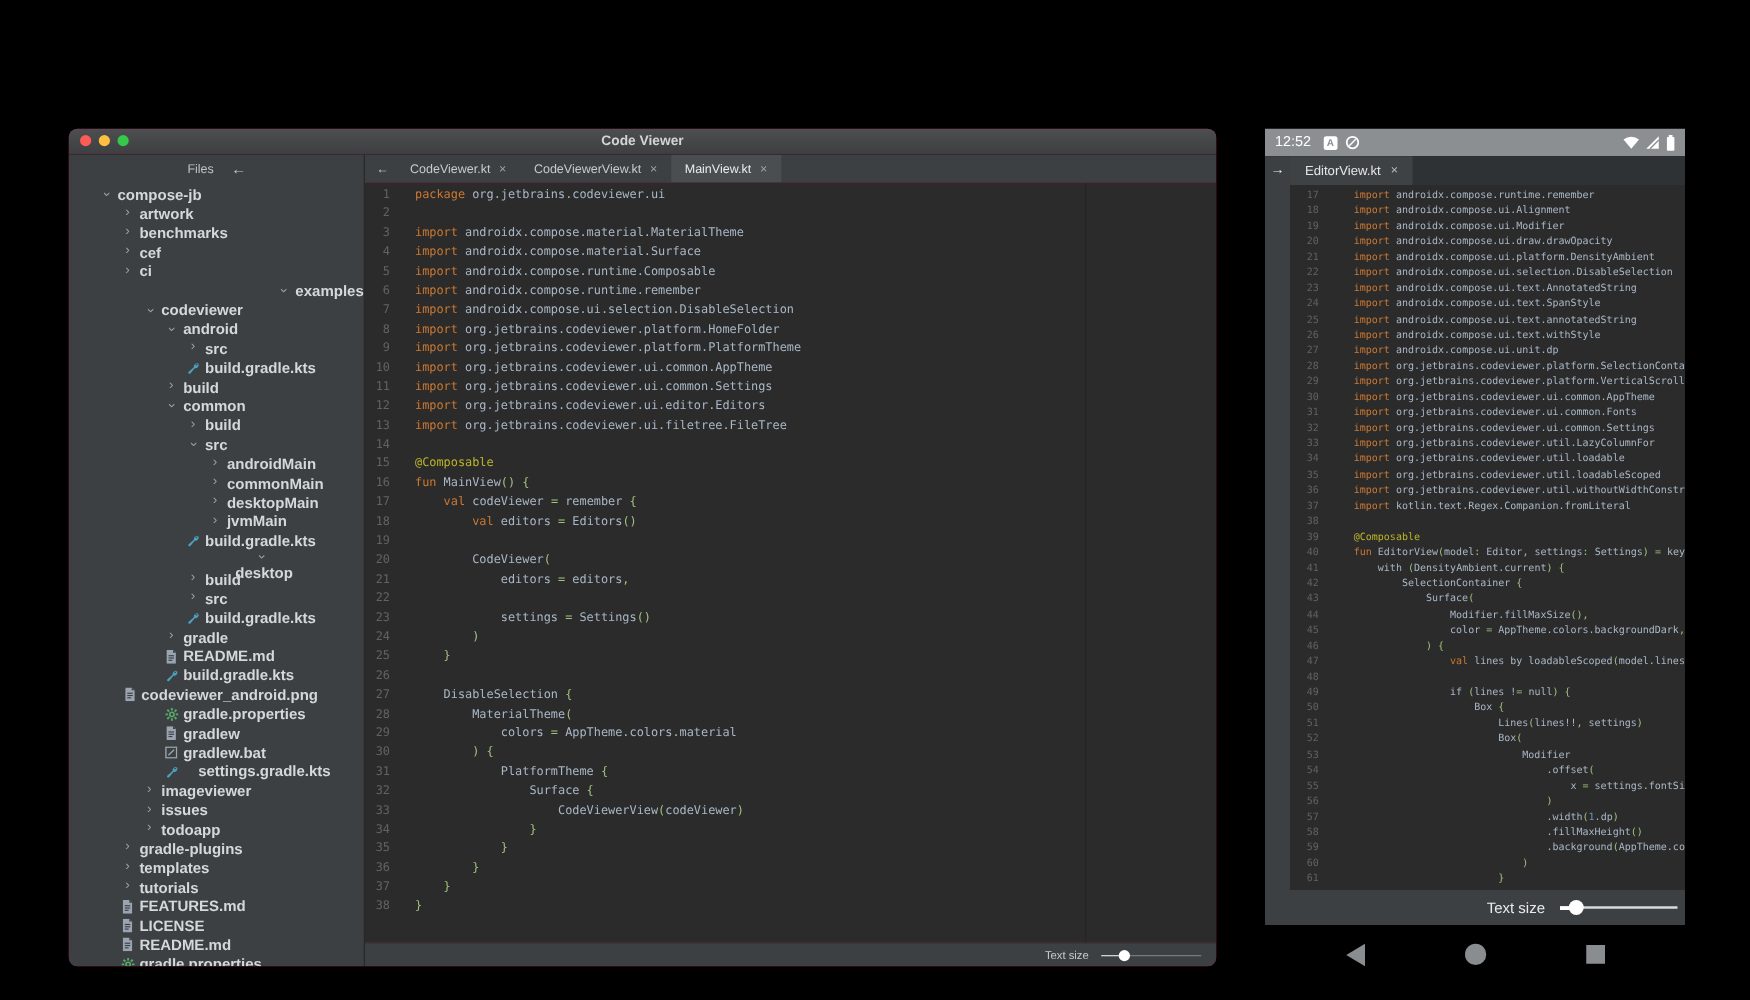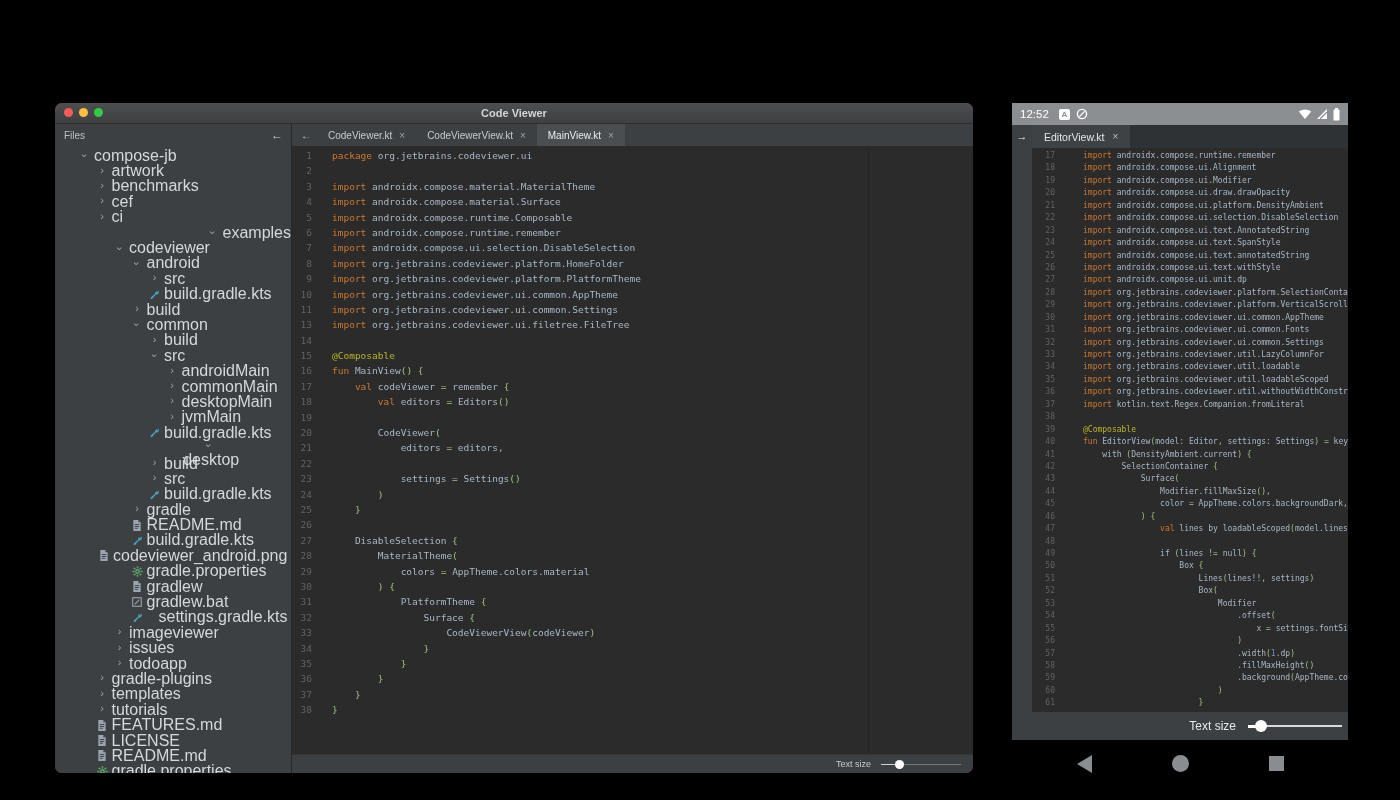--- a/index.html
+++ b/index.html
@@ -11,31 +11,31 @@
   .titlebar{height:20px;background:linear-gradient(#4D4E50,#3E3F41);border-bottom:1px solid #2e2f30;
     position:relative;display:flex;align-items:center;justify-content:center;}
   .traffic{position:absolute;left:9px;top:5px;display:flex;gap:6px;}
   .traffic span{width:9px;height:9px;border-radius:50%;display:block;}
   .tl-red{background:#FC5B57;} .tl-yellow{background:#FDBE41;} .tl-green{background:#35C84A;}
   .window-title{font-size:11px;color:#D2D4D6;font-weight:bold;}
   .window-body{display:flex;height:649px;}
   
   .files-panel{width:236px;background:#3C4043;border-right:1px solid #26282A;display:flex;
     flex-direction:column;flex:none;}
-  .panel-header{height:22px;display:flex;align-items:center;justify-content:space-between;
+  .panel-header{height:22px;display:flex;align-items:center;justify-content:center;
     padding:0 8px 0 9px;gap:14px;}
   .panel-header .ph-label{font-size:10px;color:#BDC1C4;}
   .panel-header .ph-collapse{color:#C6C9CC;font-size:12px;cursor:default;}
   .file-tree{flex:1;overflow:hidden;padding-top:2px;}
   .tree-row{height:15.4px;display:flex;align-items:center;white-space:nowrap;}
   .tree-row .slot{width:11px;height:11px;flex:none;display:flex;align-items:center;
     justify-content:center;margin-right:4px;}
   .chev{color:#9AA0A6;font-size:11px;line-height:11px;display:block;transform:translateY(-1px);}
   .chev.open{transform:rotate(90deg);}
-  .tree-label{font-size:16px;color:#D5D8DA;}
+  .tree-label{font-size:12px;color:#D5D8DA;font-weight:bold;}
   
   .editor-pane{flex:1;display:flex;flex-direction:column;min-width:0;}
   .tab-bar{height:22px;background:#3C4043;display:flex;align-items:stretch;flex:none;}
   .tab{display:flex;align-items:center;gap:7px;padding:0 11px;font-size:10px;color:#C8CBCD;}
   .tab.active{background:#4A4E51;color:#E9EBEC;}
   .tab .tab-close{color:#9DA2A6;font-size:10px;}
   .code-area{flex:1;background:#2B2B2B;overflow:hidden;position:relative;padding-top:2px;}
   .code-line{height:15.4px;display:flex;white-space:pre;
     font-family:"DejaVu Sans Mono",monospace;font-size:9.5px;line-height:15.4px;}
   .code-line .ln{width:20px;text-align:right;color:#606366;flex:none;}
@@ -452,20 +452,21 @@
           <div class="code-line"><span class="ln">2</span><span class="ct"></span></div>
           <div class="code-line"><span class="ln">3</span><span class="ct"><span class="kw">import</span> androidx.compose.material.MaterialTheme</span></div>
           <div class="code-line"><span class="ln">4</span><span class="ct"><span class="kw">import</span> androidx.compose.material.Surface</span></div>
           <div class="code-line"><span class="ln">5</span><span class="ct"><span class="kw">import</span> androidx.compose.runtime.Composable</span></div>
           <div class="code-line"><span class="ln">6</span><span class="ct"><span class="kw">import</span> androidx.compose.runtime.remember</span></div>
           <div class="code-line"><span class="ln">7</span><span class="ct"><span class="kw">import</span> androidx.compose.ui.selection.DisableSelection</span></div>
           <div class="code-line"><span class="ln">8</span><span class="ct"><span class="kw">import</span> org.jetbrains.codeviewer.platform.HomeFolder</span></div>
           <div class="code-line"><span class="ln">9</span><span class="ct"><span class="kw">import</span> org.jetbrains.codeviewer.platform.PlatformTheme</span></div>
           <div class="code-line"><span class="ln">10</span><span class="ct"><span class="kw">import</span> org.jetbrains.codeviewer.ui.common.AppTheme</span></div>
           <div class="code-line"><span class="ln">11</span><span class="ct"><span class="kw">import</span> org.jetbrains.codeviewer.ui.common.Settings</span></div>
+          <div class="code-line"><span class="ln">12</span><span class="ct"><span class="kw">import</span> org.jetbrains.codeviewer.ui.editor.Editors</span></div>
           <div class="code-line"><span class="ln">13</span><span class="ct"><span class="kw">import</span> org.jetbrains.codeviewer.ui.filetree.FileTree</span></div>
           <div class="code-line"><span class="ln">14</span><span class="ct"></span></div>
           <div class="code-line"><span class="ln">15</span><span class="ct"><span class="ann">@Composable</span></span></div>
           <div class="code-line"><span class="ln">16</span><span class="ct"><span class="kw">fun</span> MainView<span class="pu">(</span><span class="pu">)</span> <span class="pu">{</span></span></div>
           <div class="code-line"><span class="ln">17</span><span class="ct">    <span class="kw">val</span> codeViewer <span class="pu">=</span> remember <span class="pu">{</span></span></div>
           <div class="code-line"><span class="ln">18</span><span class="ct">        <span class="kw">val</span> editors <span class="pu">=</span> Editors<span class="pu">(</span><span class="pu">)</span></span></div>
           <div class="code-line"><span class="ln">19</span><span class="ct"></span></div>
           <div class="code-line"><span class="ln">20</span><span class="ct">        CodeViewer<span class="pu">(</span></span></div>
           <div class="code-line"><span class="ln">21</span><span class="ct">            editors <span class="pu">=</span> editors<span class="pu">,</span></span></div>
           <div class="code-line"><span class="ln">22</span></div>

